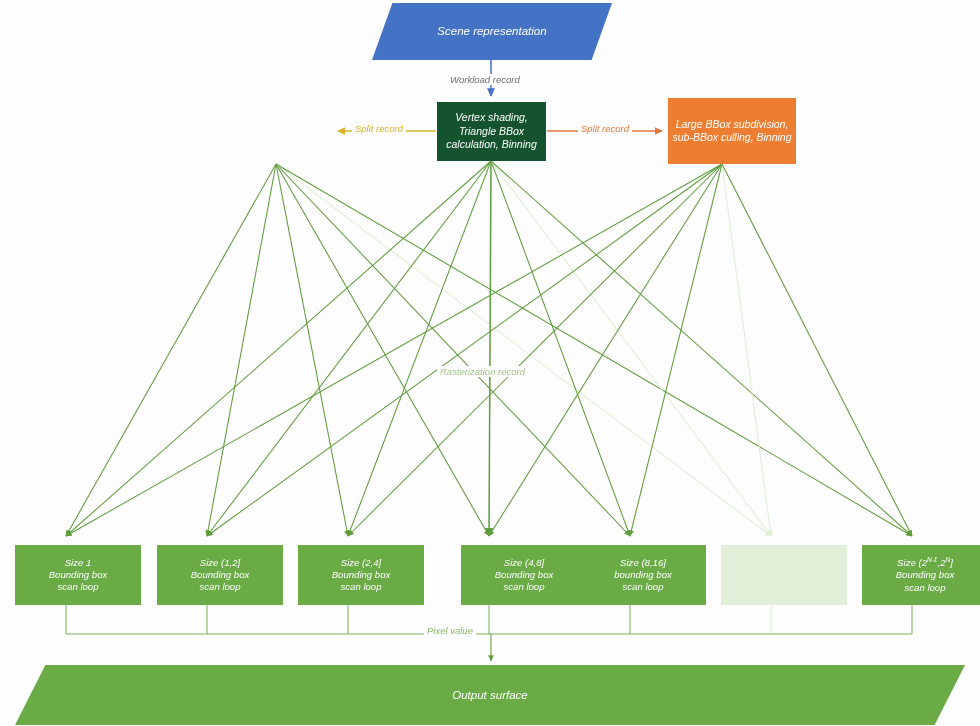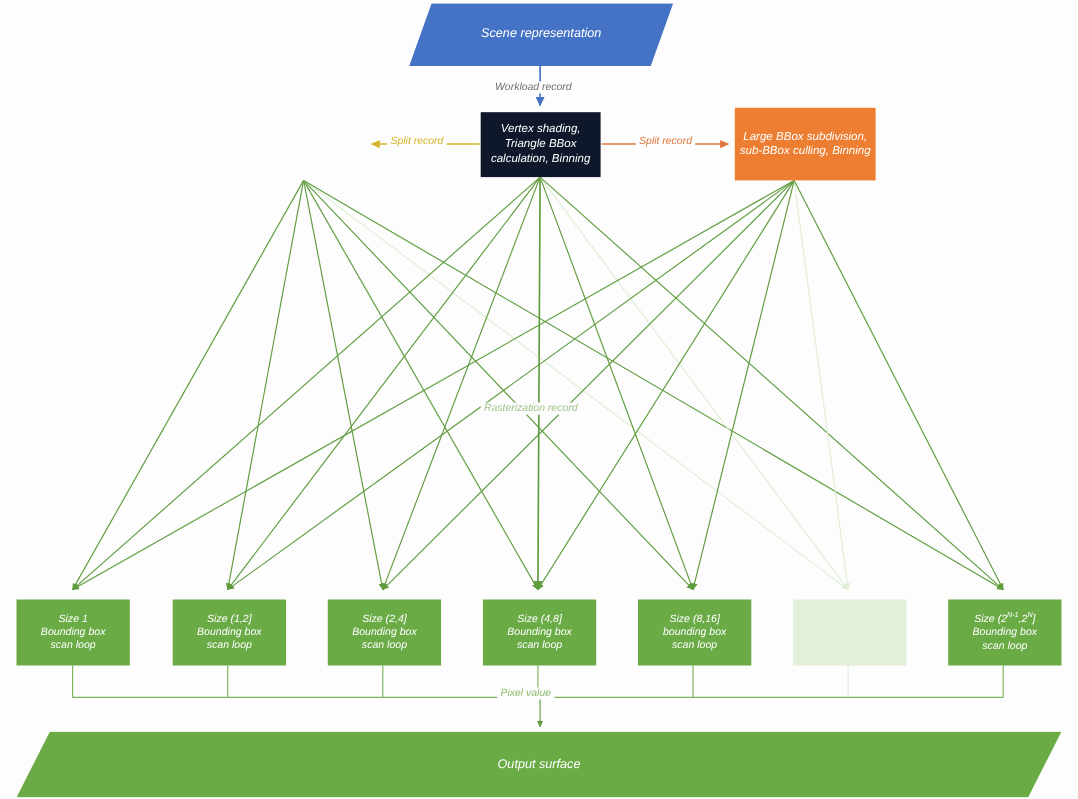--- a/index.html
+++ b/index.html
@@ -59,38 +59,38 @@
     height: 60px;
     background: #6aab46;
     clip-path: polygon(3.2% 0%, 100% 0%, 96.8% 100%, 0% 100%);
     font-size: 11.5px;
   }
 
   .stage-box {
     font-size: 10.5px;
   }
   #box-small   { left: 220px; top: 98px;  width: 112px; height: 66px; background: #f5b91b; }
-  #box-center  { left: 437px; top: 102px; width: 109px; height: 59px; background: #0f172a; justify-content: flex-end; }
+  #box-center  { left: 437px; top: 102px; width: 109px; height: 59px; background: #14532d; justify-content: flex-end; }
   #box-large   { left: 668px; top: 98px;  width: 128px; height: 66px; background: #ed7d31; }
 
   .leaf-box {
     top: 545px;
-    width: 103px;
+    width: 126px;
     height: 60px;
     background: #6aab46;
     font-size: 9.6px;
   }
   .leaf-box.ghost {
     background: #e3f0d9;
     color: #d3e7c4;
   }
   #leaf-0 { left: 15px; }
   #leaf-1 { left: 157px; }
   #leaf-2 { left: 298px; }
-  #leaf-3 { left: 439px; align-items: center; }
+  #leaf-3 { left: 461px; align-items: center; }
   #leaf-4 { left: 580px; }
   #leaf-5 { left: 721px; }
   #leaf-6 { left: 862px; }
 
   .edge-label {
     position: absolute;
     font-size: 9.5px;
     background: #fdfdfd;
     padding: 0 3px;
     white-space: nowrap;
@@ -110,21 +110,21 @@
     left: 578px;
     top: 123px;
     color: #e0773a;
   }
   #lbl-raster {
     left: 437px;
     top: 366px;
     color: #9fc48a;
   }
   #lbl-pixel {
-    left: 452px;
+    left: 424px;
     top: 625px;
     color: #8cba6e;
     text-align: center;
   }
   sup { font-size: 0.68em; vertical-align: super; }
 </style>
 </head>
 <body>
 
 <div id="stage">

